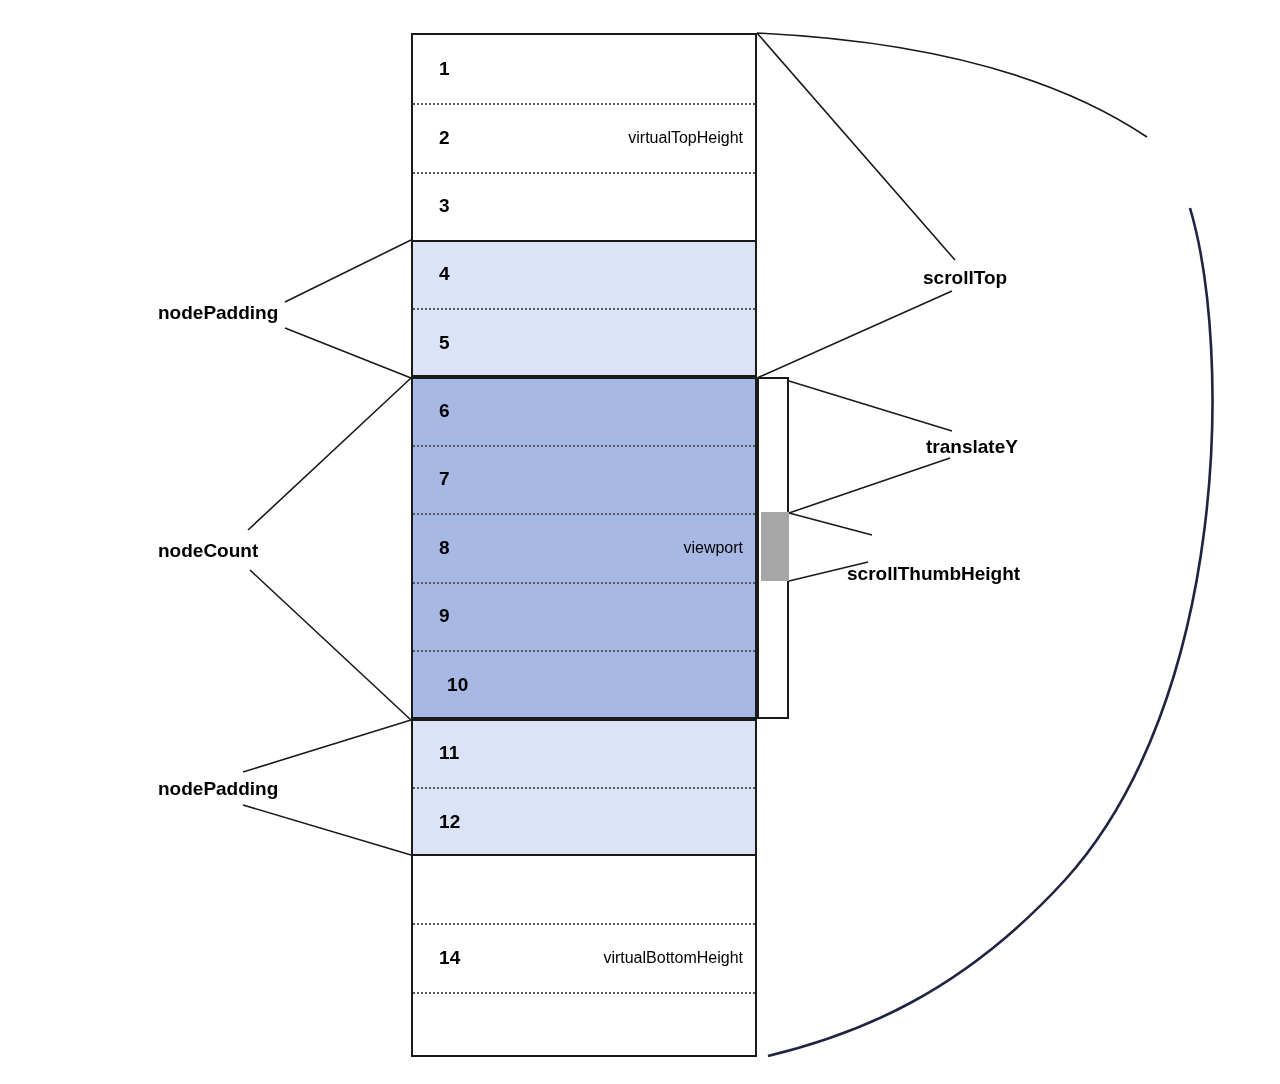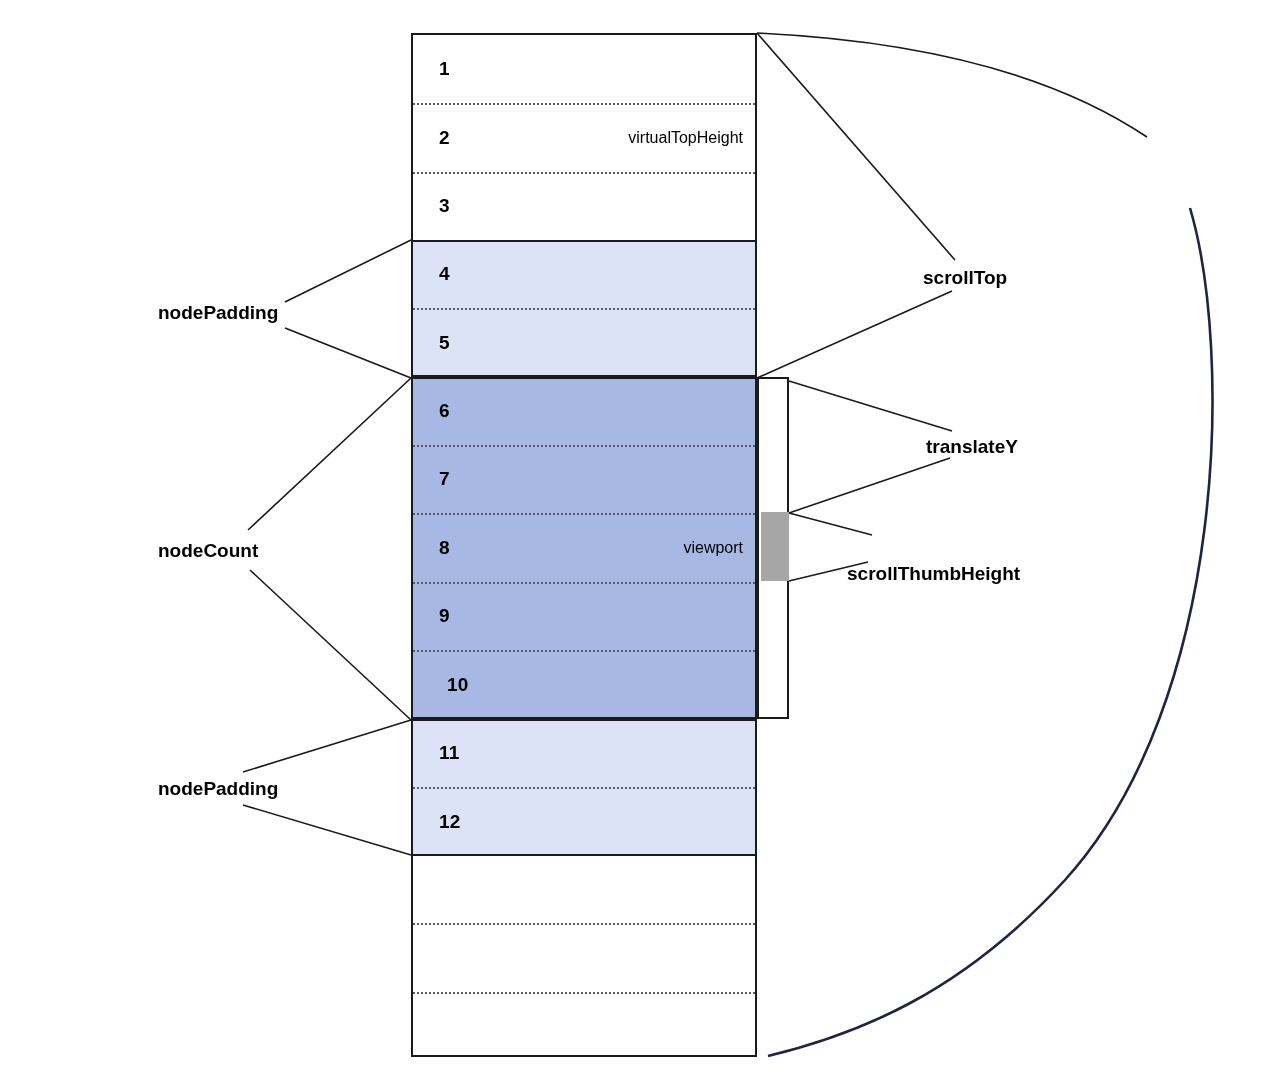--- a/index.html
+++ b/index.html
@@ -220,20 +220,24 @@
       <span class="row-num">11</span>
       <span class="row-tag"></span>
     </div>
 
     <div class="row" style="top:752px;height:69px;">
       <span class="row-num">12</span>
       <span class="row-tag"></span>
     </div>
 
 
+    <div class="row" style="top:888px;height:69px;">
+      <span class="row-num">14</span>
+      <span class="row-tag">virtualBottomHeight</span>
+    </div>
 
   </div>
 
   <div class="scroll-track"></div>
   <div class="scroll-thumb"></div>
 
   <div class="lbl" style="left:158px; top:300px;">nodePadding</div>
 
   <div class="lbl" style="left:158px; top:538px;text-align:center;">nodeCount</div>
 

